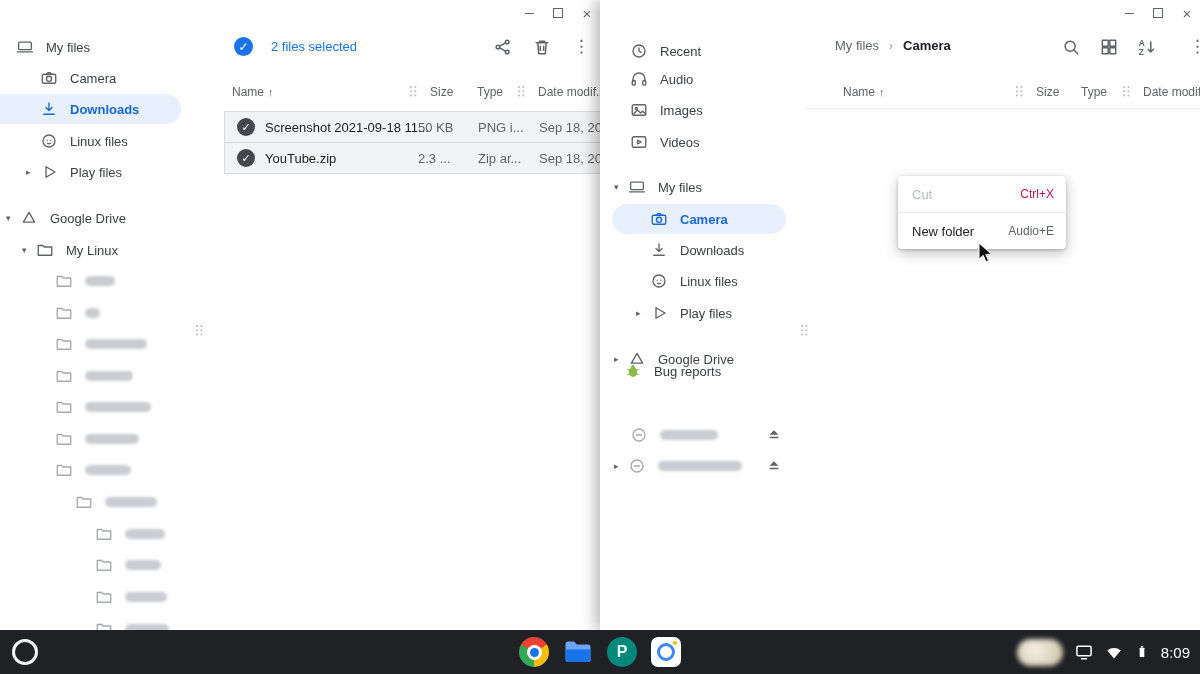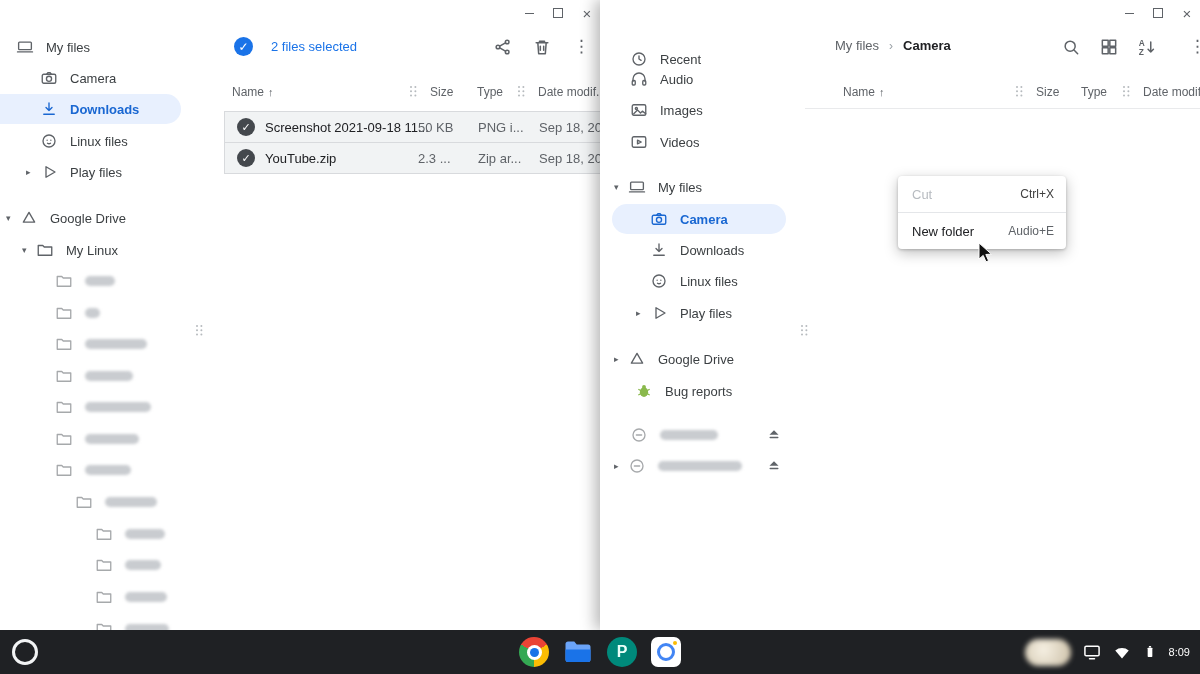--- a/index.html
+++ b/index.html
@@ -49,39 +49,39 @@
 .crumb{position:absolute;display:flex;align-items:center;gap:10px;font-size:13px}
 .crumb .root{color:#5f6368;cursor:pointer}
 .crumb .sep{color:#9aa0a6;font-size:12px}
 .crumb .cur{color:#202124;font-weight:bold}
 
 #ctxmenu{position:absolute;left:898px;top:176px;width:168px;background:#fff;border-radius:4px;
  box-shadow:0 1px 3px rgba(0,0,0,.2),0 4px 14px rgba(0,0,0,.25);padding:5px 0;z-index:40}
 .citem{height:26px;display:flex;align-items:center;justify-content:space-between;padding:0 12px 0 14px;font-size:13px;color:#202124;cursor:pointer}
 .citem .sc{font-size:12px;color:#5f6368}
 .citem.dis{color:#b7bbc0;cursor:default}
-.citem.dis .sc{color:#404040}
+.citem.dis .sc{color:#be185d}
 .cdiv{height:1px;background:#e4e6e9;margin:5px 0}
 
 #cursor{position:absolute;left:978px;top:242px;z-index:60;pointer-events:none}
 
 #shelf{position:absolute;left:0;top:630px;width:1200px;height:44px;background:#1f2124;z-index:50}
 #launcher{position:absolute;left:12px;top:9px;width:26px;height:26px;border-radius:50%;border:3px solid #f1f3f4;cursor:pointer}
 #shelf-center{position:absolute;left:50%;top:7px;transform:translateX(-50%);display:flex;gap:14px;align-items:center}
 .appic{width:30px;height:30px;cursor:pointer;position:relative}
 .chrome-ic{border-radius:50%;background:conic-gradient(from -60deg,#ea4335 0 120deg,#fbbc04 0 240deg,#34a853 0 360deg);display:flex;align-items:center;justify-content:center}
 .chrome-inner{width:15px;height:15px;background:#fff;border-radius:50%;display:flex;align-items:center;justify-content:center}
 .chrome-core{width:9px;height:9px;background:#1a73e8;border-radius:50%}
 .papp{border-radius:50%;background:#00897b;color:#eafff9;font-weight:bold;font-size:16px;display:flex;align-items:center;justify-content:center}
 .camapp{border-radius:7px;background:#fff}
 .camapp .lens{position:absolute;inset:6px;border:3px solid #4285f4;border-radius:50%}
 .camapp .cdot{position:absolute;right:4px;top:4px;width:4px;height:4px;border-radius:50%;background:#fbbc04}
 #tray{position:absolute;right:10px;top:0;height:44px;display:flex;align-items:center;gap:11px;cursor:pointer}
 .avatarblur{width:46px;height:27px;border-radius:14px;background:radial-gradient(circle at 40% 40%,#f6f0e3,#c9bda4);filter:blur(2.5px)}
-#tray .time{color:#fff;font-size:11px}
+#tray .time{color:#fff;font-size:15px}
 </style>
 </head>
 <body>
 
 <section class="win" id="win-left">
   <div class="controls" style="right:6px">
     <span class="ctrl min"></span>
     <span class="ctrl max"></span>
     <span class="ctrl cls">×</span>
   </div>
@@ -262,21 +262,21 @@
   </div>
 </section>
 
 <section class="win" id="win-right">
   <div class="controls" style="right:6px">
     <span class="ctrl min"></span>
     <span class="ctrl max"></span>
     <span class="ctrl cls">×</span>
   </div>
 
-  <div class="sitem" style="top:44px;padding-left:30px">
+  <div class="sitem" style="top:36px;padding-left:30px">
     <svg class="ic" viewBox="0 0 24 24">
         <circle cx="12" cy="12" r="8"></circle>
         <path d="M12 8v4l2.8 1.8"></path>
       </svg>
     <span class="slabel">Recent</span>
   </div>
   <div class="sitem" style="top:64px;padding-left:30px">
     <svg class="ic" viewBox="0 0 24 24">
         <path d="M4 15v-3a8 8 0 0 1 16 0v3"></path>
         <rect x="3" y="14" width="4" height="6" rx="1.5"></rect>
@@ -336,21 +336,21 @@
       </svg>
     <span class="slabel">Play files</span>
   </div>
   <div class="sitem" style="top:344px;padding-left:14px">
     <span class="chev">▸</span>
     <svg class="ic" viewBox="0 0 24 24">
         <path d="M12 4.5l7.5 13h-15z"></path>
       </svg>
     <span class="slabel">Google Drive</span>
   </div>
-  <div class="sitem" style="top:376px;padding-left:35px">
+  <div class="sitem" style="top:356px;padding-left:24px">
     <svg class="ic" style="stroke:none" viewBox="0 0 24 24">
         <ellipse cx="12" cy="13.5" rx="5.5" ry="6.5" fill="#8ab94c"></ellipse>
         <circle cx="12" cy="6.5" r="2.6" fill="#8ab94c"></circle>
         <path d="M5 10l3 1.5M5 17l3-1.5M19 10l-3 1.5M19 17l-3-1.5" stroke="#8ab94c" stroke-width="1.6"></path>
       </svg>
     <span class="slabel">Bug reports</span>
   </div>
 
   <div class="sitem" style="top:420px;padding-left:30px;width:195px">
     <svg class="ic ghost" viewBox="0 0 24 24">

